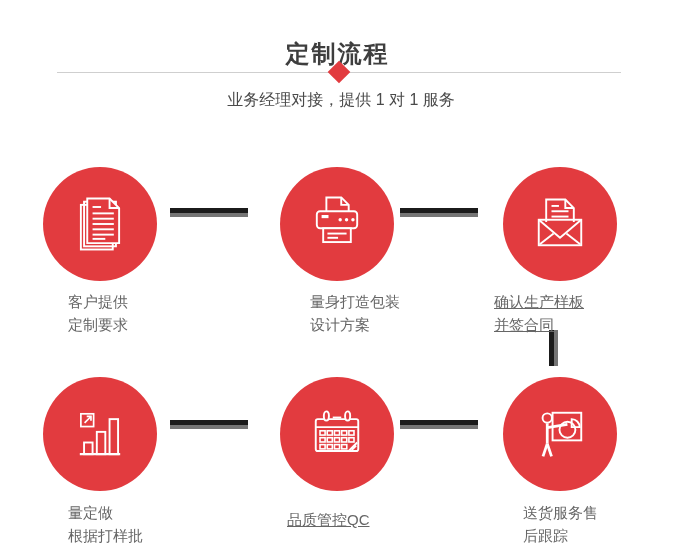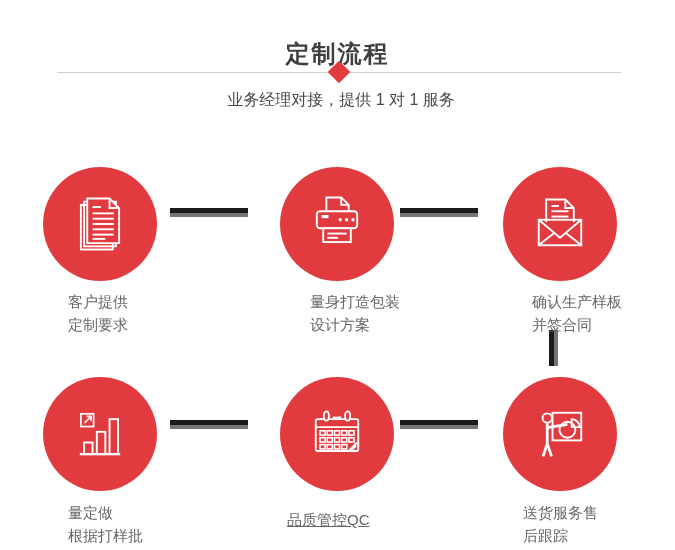--- a/index.html
+++ b/index.html
@@ -63,21 +63,21 @@
   .step-label {
     position: absolute;
     font-size: 15px;
     line-height: 23px;
     color: #666666;
     text-align: left;
     white-space: nowrap;
   }
   .l1 { left: 68px;  top: 290px; }
   .l2 { left: 287px; top: 290px; margin-left: 23px; }
-  .l3 { left: 532px; top: 290px; }
+  .l3 { left: 494px; top: 290px; text-decoration: underline; }
   .l4 { left: 68px;  top: 501px; }
   .l5 { left: 287px; top: 508px; text-decoration: underline; }
   .l6 { left: 523px; top: 501px; }
   .connector-h {
     position: absolute;
     width: 78px; height: 9px;
     background: linear-gradient(to bottom, #1b1b1b 0 55%, #757575 55% 100%);
   }
   .connector-v {
     position: absolute;

